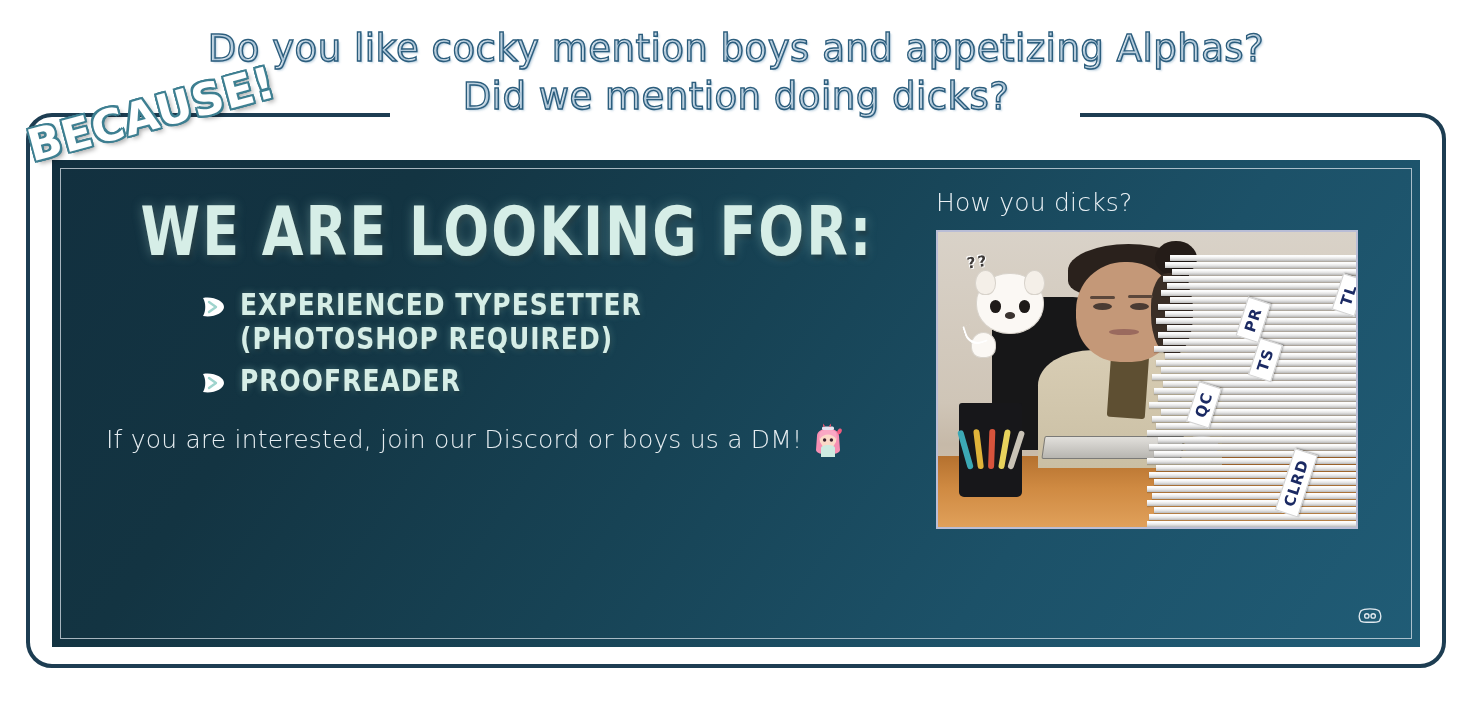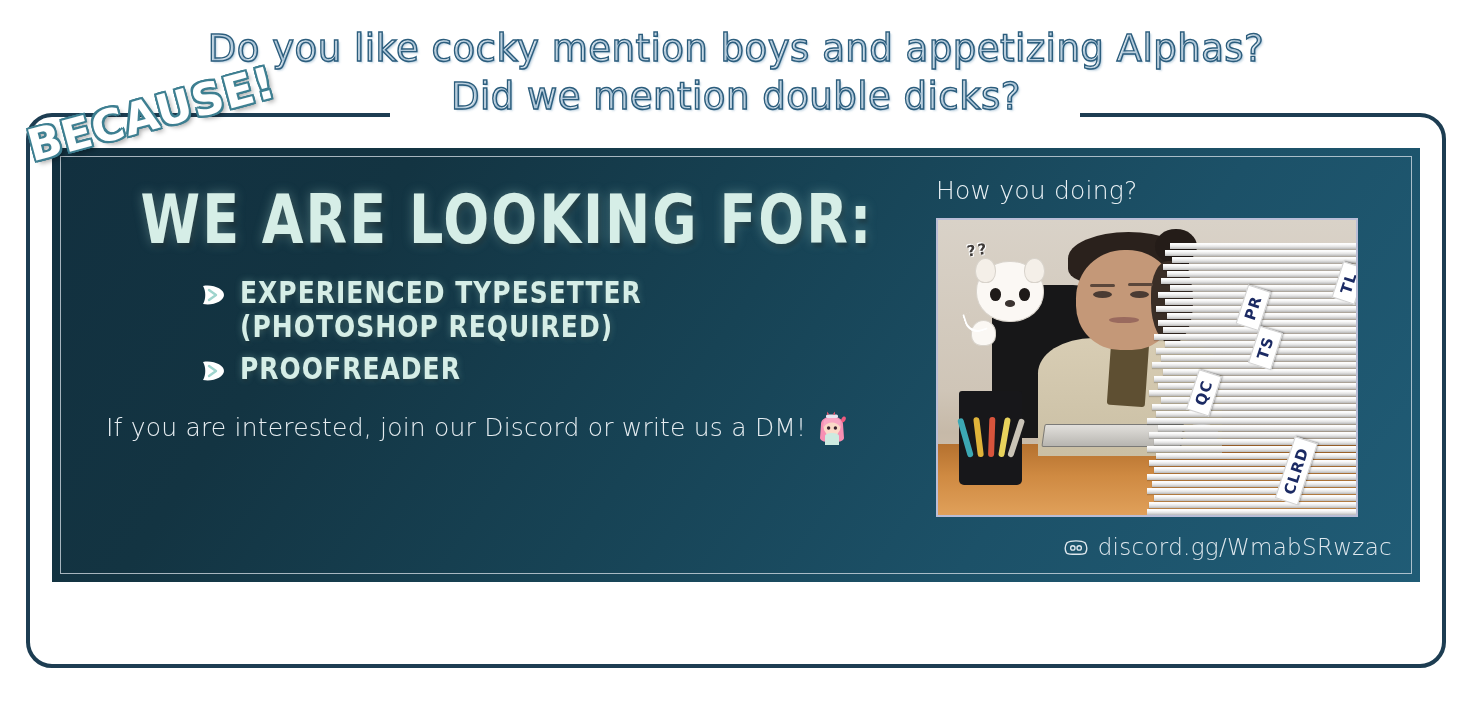--- a/index.html
+++ b/index.html
@@ -63,23 +63,23 @@
     width: 690px;
     height: 34px;
     background: #ffffff;
     z-index: 10;
   }
 
   
   .panel {
     position: absolute;
     left: 52px;
-    top: 148px;
+    top: 160px;
     width: 1368px;
-    height: 434px;
+    height: 487px;
     background:
       linear-gradient(125deg,
         #12303f 0%,
         #133442 22%,
         #174355 48%,
         #1c5168 72%,
         #205c76 100%);
     z-index: 15;
     overflow: hidden;
   }
@@ -357,21 +357,21 @@
     box-shadow: 1px 1px 2px rgba(0,0,0,0.3);
     letter-spacing: 1px;
     z-index: 6;
   }
 </style>
 </head>
 <body>
 
 <div class="headlines">
   <div class="headline line1">Do you like cocky mention boys and appetizing Alphas?</div>
-  <div class="headline line2">Did we mention double dicks?</div>
+  <div class="headline line2">Did we mention doing dicks?</div>
 </div>
 
 <div class="outer-frame"></div>
 <div class="frame-top-gap"></div>
 
 <div class="panel">
   <div class="panel-inner-border"></div>
 
   <div class="left-col">
     <div class="main-heading">WE ARE LOOKING FOR:</div>
@@ -392,40 +392,40 @@
           <svg viewBox="0 0 26 22" width="26" height="22">
             <path d="M3 2 C13 0, 24 5, 24 11 C24 17, 13 22, 3 20 C6 15, 6 7, 3 2 Z" fill="#ffffff"></path>
             <path d="M9 6 L16 11 L9 16" fill="none" stroke="#9fd4cd" stroke-width="2.4" stroke-linecap="round" stroke-linejoin="round"></path>
           </svg>
         </span>
         <span class="job-text">PROOFREADER</span>
       </li>
     </ul>
 
     <div class="cta-line">
-      <span>If you are interested, join our Discord or write us a DM!</span>
+      <span>If you are interested, join our Discord or boys us a DM!</span>
       <span class="dm-sticker">
         <svg viewBox="0 0 34 40" width="34" height="40">
           <path d="M6 16 C6 6, 28 6, 28 16 L29 30 C29 36, 5 36, 5 30 Z" fill="#f78fb3"></path>
           <ellipse cx="17" cy="19" rx="8.5" ry="9" fill="#fbd9c8"></ellipse>
           <path d="M8.5 14 C9 8, 25 8, 25.5 14 L25 19 C22 13, 12 13, 9 19 Z" fill="#f9a7c4"></path>
           <rect x="11" y="6.5" width="12" height="3.4" rx="1.5" fill="#e8e3ef"></rect>
           <path d="M12 6.8 L12 3.6 L14.4 6.5 Z" fill="#e0536e"></path>
           <path d="M20 6.8 L20 3.6 L17.6 6.5 Z" fill="#e0536e"></path>
           <circle cx="13.6" cy="20" r="1.7" fill="#3a2230"></circle>
           <circle cx="20.4" cy="20" r="1.7" fill="#3a2230"></circle>
           <path d="M10 28 C10 24, 24 24, 24 28 L24 37 L10 37 Z" fill="#cdeae0"></path>
           <path d="M27 10 C29 7, 32 9, 30.5 12 C29.8 13.4, 28.4 14.2, 27.6 14.6 C27 13.9, 26 12.4, 26.2 11.2 Z" fill="#ef5a7e"></path>
         </svg>
       </span>
     </div>
   </div>
 
   <div class="right-col">
-    <div class="right-line">How you doing?</div>
+    <div class="right-line">How you dicks?</div>
 
     <div class="photo-box">
       <div class="wall"></div>
       <div class="desk"></div>
       <div class="chair"></div>
 
       <div class="cup">
         <span class="pen" style="left:14%; background:#3ca8b4; transform:rotate(-16deg);"></span>
         <span class="pen" style="left:30%; background:#e0b43a; transform:rotate(-7deg);"></span>
         <span class="pen" style="left:46%; background:#d8543c; transform:rotate(2deg);"></span>
@@ -509,17 +509,16 @@
   </div>
 
   <div class="discord-line">
     <span class="discord-mark">
       <svg viewBox="0 0 28 22" width="26" height="20">
         <path d="M4 6.5 C8 3.5, 20 3.5, 24 6.5 C26.5 10.5, 26.5 14, 24.5 17.5 C22 19.5, 6 19.5, 3.5 17.5 C1.5 14, 1.5 10.5, 4 6.5 Z" fill="none" stroke="#dfe8ee" stroke-width="1.5"></path>
         <circle cx="10.5" cy="12" r="2.4" fill="none" stroke="#dfe8ee" stroke-width="1.5"></circle>
         <circle cx="17.5" cy="12" r="2.4" fill="none" stroke="#dfe8ee" stroke-width="1.5"></circle>
       </svg>
     </span>
-    <span>discord.gg/WmabSRwzac</span>
   </div>
 </div>
 
 <div class="because">BECAUSE!</div>
 
 </body></html>

